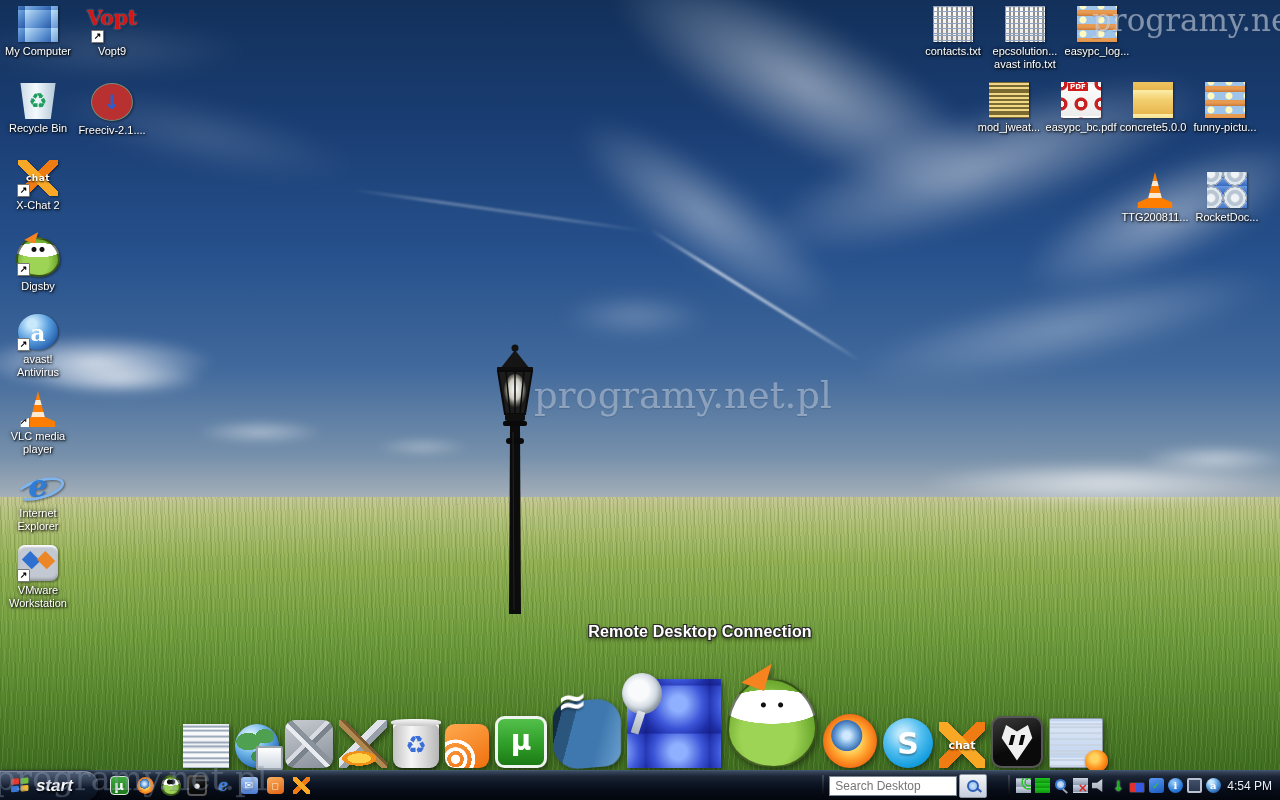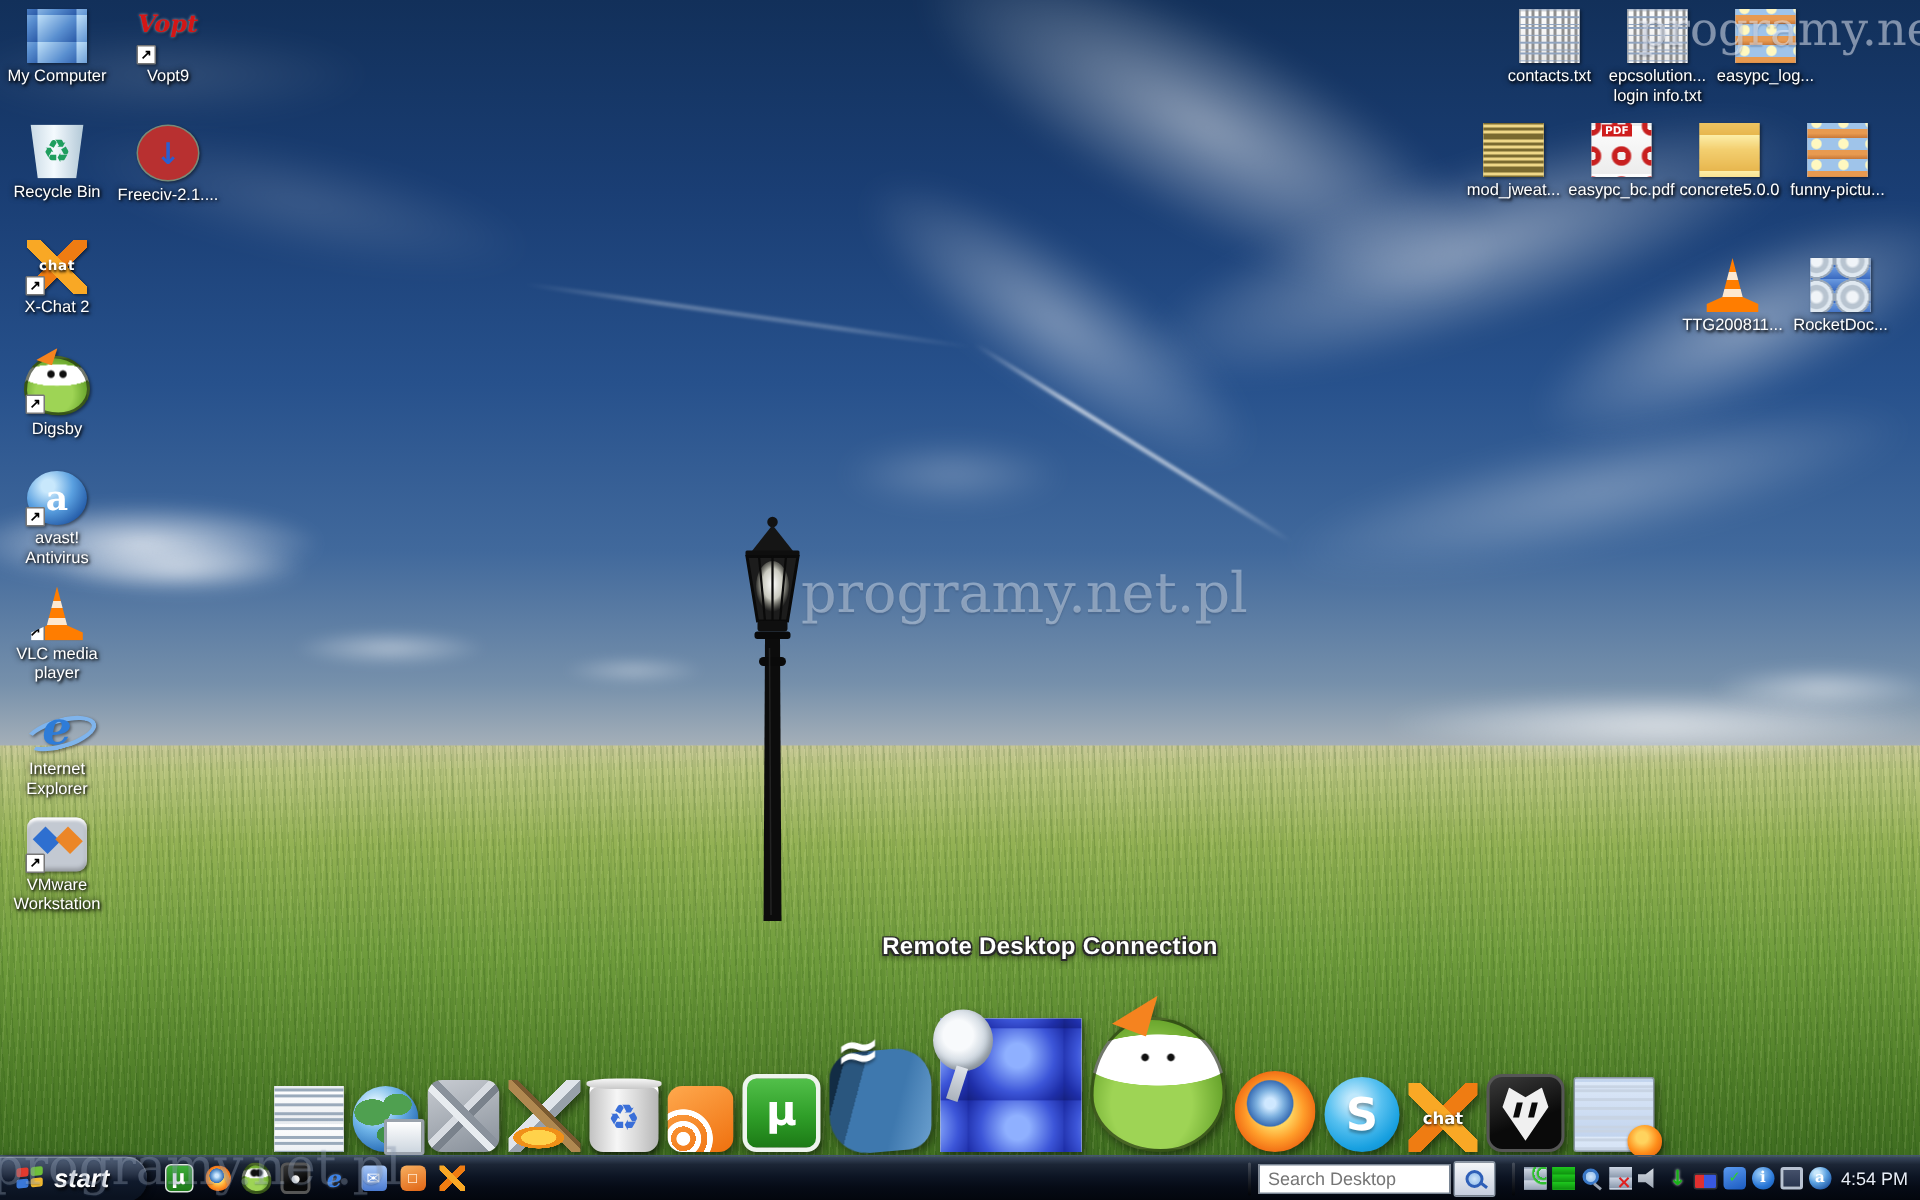--- a/index.html
+++ b/index.html
@@ -21,21 +21,21 @@
   
   .wm{position:absolute;font-family:"DejaVu Serif",serif;color:rgba(232,238,248,.42);pointer-events:none;white-space:nowrap;
       text-shadow:0 1px 1px rgba(40,60,90,.25)}
   .wm-center{left:534px;top:374px;font-size:37px;z-index:40}
   .wm-topright{left:1092px;top:2px;font-size:31px;z-index:40;color:rgba(235,240,250,.5)}
   .wm-bottomleft{left:-6px;top:758px;font-size:34px;z-index:55;color:rgba(220,228,240,.22)}
   
   .icon-col,.icon-row{position:absolute;z-index:10}
   .col1{left:2px;top:4px;display:flex;flex-direction:column}
   .col2{left:76px;top:4px;display:flex;flex-direction:column}
-  .row1{left:997px;top:4px;display:flex}
+  .row1{left:917px;top:4px;display:flex}
   .row2{left:973px;top:80px;display:flex}
   .row3{left:1119px;top:170px;display:flex}
   .cell{width:72px;height:77px;display:flex;flex-direction:column;align-items:center;flex:none}
   .cell .g{width:40px;height:36px;flex:none;margin-top:2px;position:relative;filter:drop-shadow(1px 1px 1px rgba(0,0,0,.45))}
   .cell .lbl{margin-top:3px;font-size:11px;line-height:13px;color:#fff;text-align:center;white-space:pre-line;
     text-shadow:1px 1px 2px #000,0 0 4px rgba(0,0,0,.9)}
   .g{position:relative;background-repeat:no-repeat}
   .gl{position:absolute;inset:0;display:flex;align-items:center;justify-content:center;font-weight:700;color:#fff;
       font-family:"DejaVu Sans",sans-serif;pointer-events:none}
   .sc{position:absolute;left:-1px;bottom:-1px;width:11px;height:11px;background:#fff;border:1px solid #777;border-radius:1px;
@@ -102,21 +102,21 @@
     background:radial-gradient(circle at 35% 28%,#c8e8fc 0 12%,#5aa0e0 45%,#1a4f9e 85%,#123a78)}
   .ic-avast .gl{font-size:23px;font-family:"DejaVu Serif",serif}
   .ic-vlc{clip-path:polygon(50% 0,67% 72%,93% 85%,93% 100%,7% 100%,7% 85%,33% 72%);
     background:linear-gradient(180deg,#ff7d00 0 26%,#fde8d0 26% 40%,#ff7d00 40% 58%,#fde8d0 58% 72%,#ff7d00 72% 100%)}
   .ic-ie::before{content:"";position:absolute;left:-5%;top:30%;width:108%;height:40%;border:3px solid #7fb4ec;
     border-left-color:transparent;border-radius:50%;transform:rotate(-16deg)}
   .ic-ie .gl{font-size:31px;color:#2e7cd8;font-style:italic;font-family:"DejaVu Serif",serif}
   .ic-vmware{border-radius:7px;background:#c3c9d2;box-shadow:inset 0 -2px 3px rgba(0,0,0,.25),inset 0 2px 2px #fff}
   .ic-vmware::before{content:"";position:absolute;left:14%;top:26%;width:34%;height:34%;background:#2e6fd0;transform:rotate(45deg)}
   .ic-vmware::after{content:"";position:absolute;right:14%;top:26%;width:34%;height:34%;background:#f08018;opacity:.92;transform:rotate(45deg)}
-  .ic-vopt .gl{color:#d41616;font-style:italic;font-family:"DejaVu Serif",serif;font-size:16px;align-items:flex-start;
+  .ic-vopt .gl{color:#d41616;font-family:"DejaVu Serif",serif;font-size:20px;align-items:flex-start;
     text-shadow:0 0 2px rgba(255,255,255,.6)}
   .ic-freeciv{border-radius:50%;border:1px solid #788a78;background:
     linear-gradient(#b83030,#b83030) 50% 5px/20px 6px,
     radial-gradient(circle at 40% 35%,#eef2ee 0 30%,#b8c8b4 60%,#7e907a)}
   .ic-freeciv .gl{color:#2b5fd0;font-size:20px}
   
   .dock{position:absolute;left:183px;bottom:32px;display:flex;align-items:flex-end;gap:6px;z-index:20}
   .dock-item{display:flex;align-items:flex-end}
   .dock-item .g{filter:drop-shadow(2px 3px 3px rgba(0,0,0,.45))}
   .rdc-tooltip{position:absolute;left:560px;top:623px;width:280px;text-align:center;z-index:25;
@@ -205,21 +205,21 @@
   .q-utorrent .gl{font-size:13px}
   .q-mail{border-radius:3px;background:linear-gradient(#a8c8f8,#4a7ad0)}
   .q-mail .gl{font-size:11px}
   .q-app{border-radius:4px;background:linear-gradient(160deg,#f8b060,#e06414)}
   .q-app .gl{font-size:9px;color:#ffe8d0}
   .q-ie .gl{color:#3b82e8;font-size:16px;font-style:italic;font-family:"DejaVu Serif",serif;text-shadow:0 0 2px rgba(255,255,255,.4)}
   .q-foobar .gl{font-size:7px;color:#eee}
   .tb-spacer{flex:1}
   .tb-sep{width:2px;height:22px;flex:none;margin:0 5px;
     background:linear-gradient(180deg,rgba(255,255,255,.18),rgba(0,0,0,.5));border-radius:1px}
-  .deskbar{display:flex;align-items:center;flex:none;margin-right:6px}
+  .deskbar{display:flex;align-items:center;flex:none;margin-right:16px}
   .search-input{width:128px;height:20px;border:1px solid #7a8694;background:#fff;font-size:12px;color:#444;
     padding:0 5px;box-sizing:border-box;font-family:"Liberation Sans",sans-serif}
   .search-btn{width:26px;height:22px;margin-left:2px;border:1px solid #8a96a4;border-radius:2px;cursor:pointer;
     background:linear-gradient(180deg,#f4f6f8,#c6cede);display:flex;align-items:center;justify-content:center;position:relative}
   .mag{width:8px;height:8px;border:2px solid #2e5fb8;border-radius:50%;position:relative;
     background:radial-gradient(circle,#cfe4fa,#8ab8e8)}
   .mag::after{content:"";position:absolute;width:6px;height:2px;background:#2e5fb8;right:-5px;bottom:-1px;transform:rotate(38deg)}
   .tray{display:flex;align-items:center;gap:3px;flex:none;margin-right:6px}
   .tray-item{width:16px;height:16px;display:flex;align-items:center;justify-content:center;cursor:pointer}
   .tray-item .g{width:15px;height:15px}
@@ -372,21 +372,21 @@
       </div>
     </div>
   <div class="icon-row row1">
       <div class="cell">
         <div class="g ic-txt"></div>
         <div class="lbl">contacts.txt</div>
       </div>
       <div class="cell">
         <div class="g ic-txt"></div>
         <div class="lbl">epcsolution...
-login info.txt</div>
+avast info.txt</div>
       </div>
       <div class="cell">
         <div class="g ic-image"></div>
         <div class="lbl">easypc_log...</div>
       </div>
     </div>
   <div class="icon-row row2">
       <div class="cell">
         <div class="g ic-zipfolder"></div>
         <div class="lbl">mod_jweat...</div>

